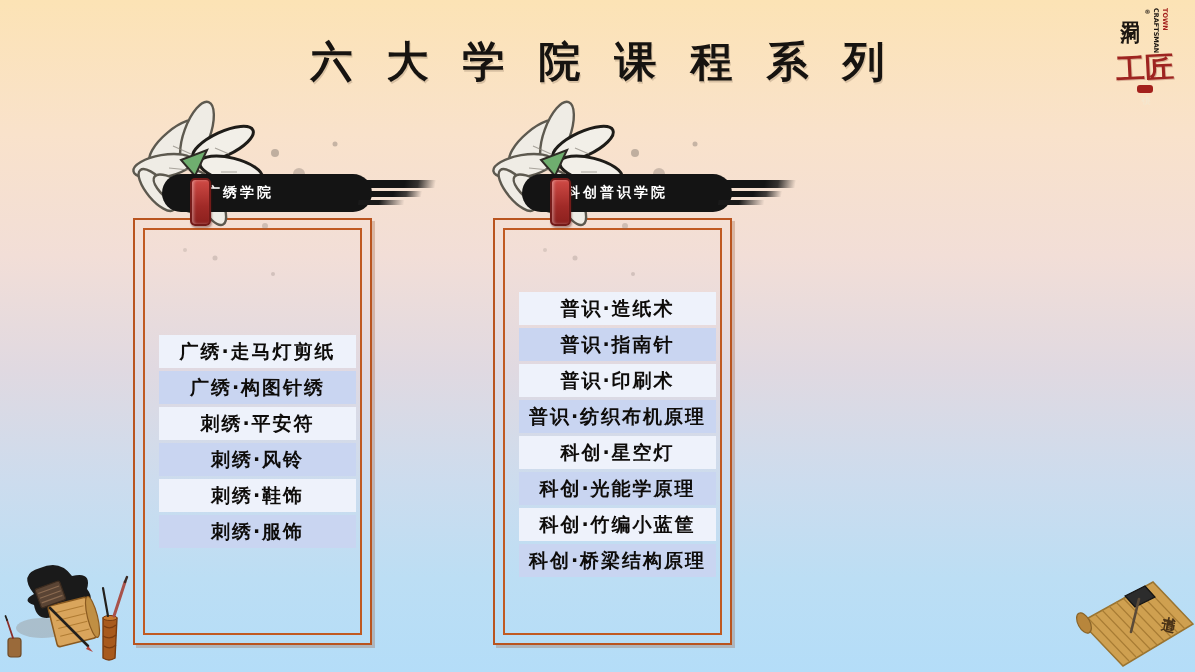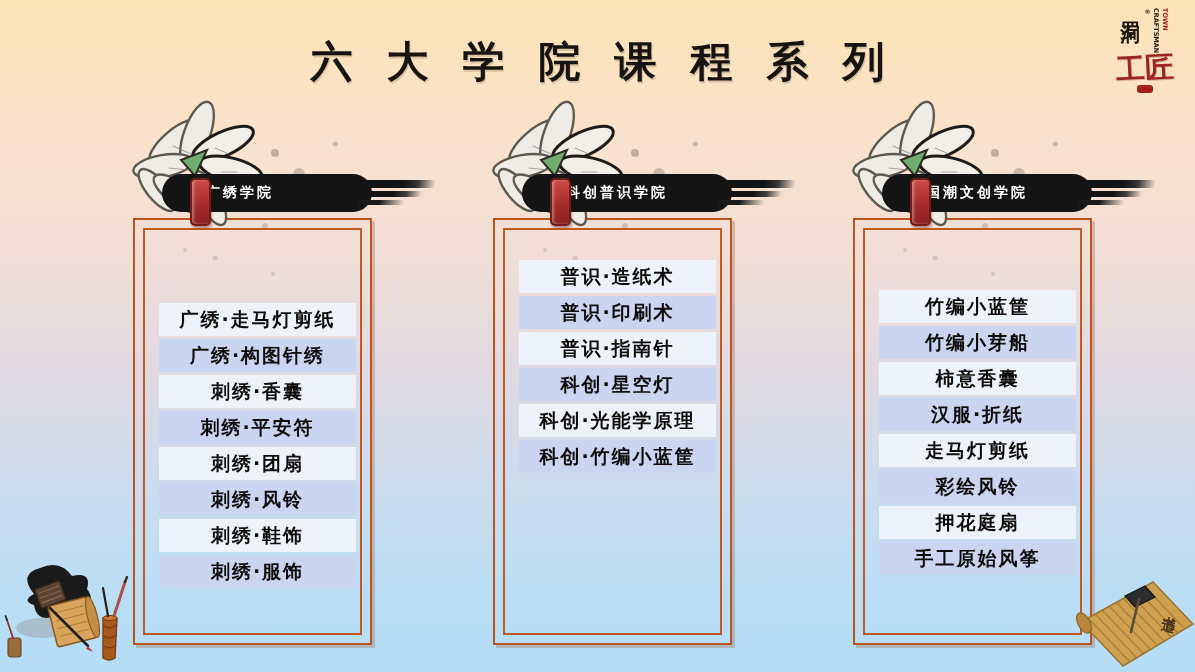--- a/index.html
+++ b/index.html
@@ -33,21 +33,21 @@
   .banner::after{content:"";position:absolute;left:calc(100% - 12px);top:4px;width:82px;height:30px;
     background:
       linear-gradient(90deg,#141414 0 58%,rgba(20,20,20,.85) 76%,rgba(20,20,20,0)) no-repeat 0 2px/74px 8px,
       linear-gradient(90deg,#141414 0 52%,rgba(20,20,20,.8) 74%,rgba(20,20,20,0)) no-repeat 2px 13px/60px 6px,
       linear-gradient(90deg,#1a1a1a 0 45%,rgba(20,20,20,0)) no-repeat 0 22px/46px 5px;
     transform:skewX(-10deg);}
   .tab{position:absolute;top:-42px;left:55px;width:21px;height:48px;box-sizing:border-box;
     background:linear-gradient(180deg,#cf4a45,#a02a27 60%,#8c201e);
     border:2px solid #731b19;border-radius:5px;z-index:3;
     box-shadow:inset 2px 0 3px rgba(255,255,255,.35),1px 2px 2px rgba(80,20,15,.4);}
-  .rows{position:absolute;left:24px;right:14px;z-index:2;}
+  .rows{position:absolute;left:24px;right:14px;z-index:2;margin-top:32px;}
   .row{height:33px;margin-bottom:3px;display:flex;align-items:center;justify-content:center;
     background:#eef2fb;color:#0e0c0a;font-size:19px;font-weight:700;letter-spacing:2px;white-space:nowrap;}
   .row:nth-child(even){background:#c9d5f1;}
   
   .decor-bl{position:absolute;left:0;bottom:6px;width:140px;height:110px;pointer-events:none;}
   .decor-br{position:absolute;right:0;bottom:2px;width:122px;height:104px;pointer-events:none;}
   .scroll-text{font-size:14px;font-weight:700;fill:#4a3318;writing-mode:vertical-rl;letter-spacing:2px;}
 </style>
 </head>
 <body>
@@ -105,68 +105,48 @@
         <use href="#lotus"></use>
       </svg>
     <div class="banner">
       <span>广绣学院</span>
     </div>
     <div class="tab"></div>
     <div class="inner-frame"></div>
     <div class="rows" style="top:83px">
       <div class="row">广绣·走马灯剪纸</div>
       <div class="row">广绣·构图针绣</div>
-      <div class="row">刺绣·香囊</div>
       <div class="row">刺绣·平安符</div>
-      <div class="row">刺绣·团扇</div>
       <div class="row">刺绣·风铃</div>
       <div class="row">刺绣·鞋饰</div>
       <div class="row">刺绣·服饰</div>
     </div>
   </div>
 
   <div class="column" style="left:493px">
     <svg class="deco" viewBox="0 0 260 250">
         <use href="#lotus"></use>
       </svg>
     <div class="banner">
       <span>科创普识学院</span>
     </div>
     <div class="tab"></div>
     <div class="inner-frame"></div>
     <div class="rows" style="top:40px">
       <div class="row">普识·造纸术</div>
+      <div class="row">普识·指南针</div>
       <div class="row">普识·印刷术</div>
-      <div class="row">普识·指南针</div>
+      <div class="row">普识·纺织布机原理</div>
       <div class="row">科创·星空灯</div>
       <div class="row">科创·光能学原理</div>
       <div class="row">科创·竹编小蓝筐</div>
+      <div class="row">科创·桥梁结构原理</div>
     </div>
   </div>
 
-  <div class="column" style="left:853px">
-    <svg class="deco" viewBox="0 0 260 250">
-        <use href="#lotus"></use>
-      </svg>
-    <div class="banner">
-      <span>国潮文创学院</span>
-    </div>
-    <div class="tab"></div>
-    <div class="inner-frame"></div>
-    <div class="rows" style="top:70px">
-      <div class="row">竹编小蓝筐</div>
-      <div class="row">竹编小芽船</div>
-      <div class="row">柿意香囊</div>
-      <div class="row">汉服·折纸</div>
-      <div class="row">走马灯剪纸</div>
-      <div class="row">彩绘风铃</div>
-      <div class="row">押花庭扇</div>
-      <div class="row">手工原始风筝</div>
-    </div>
-  </div>
 
   <svg class="decor-bl" viewBox="0 0 140 110">
     <ellipse cx="42" cy="72" rx="26" ry="10" fill="#9a9a9a" opacity=".45"></ellipse>
     <path d="M34,38 q-16,-20 6,-26 q20,-9 32,8 q20,-5 15,13 q11,14 -9,19 q-5,15 -22,8 q-19,7 -22,-11 q-13,-4 0,-11 z" fill="#1a1a1a"></path>
     <g transform="rotate(-14 68 66)">
       <rect x="52" y="46" width="40" height="42" rx="3" fill="#d9a55c" stroke="#8a5a20" stroke-width="1.5"></rect>
       <ellipse cx="93" cy="67" rx="5" ry="21" fill="#c08f43" stroke="#8a5a20" stroke-width="1.2"></ellipse>
       <path d="M57,54 h30 M57,62 h30 M57,70 h30 M57,78 h30" stroke="#b07c33" stroke-width="1"></path>
     </g>
     <g transform="rotate(-20 52 40)">

